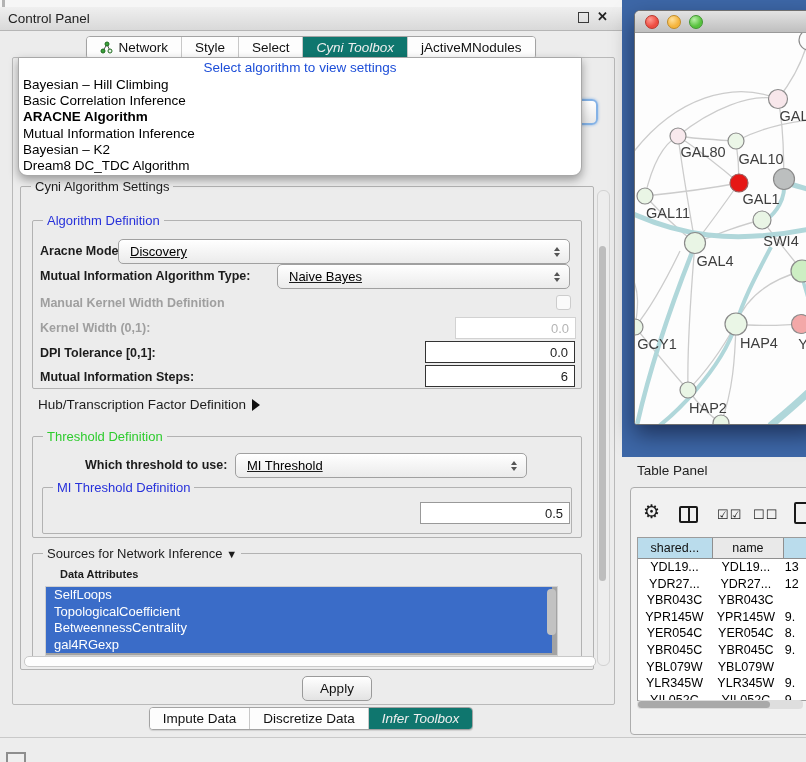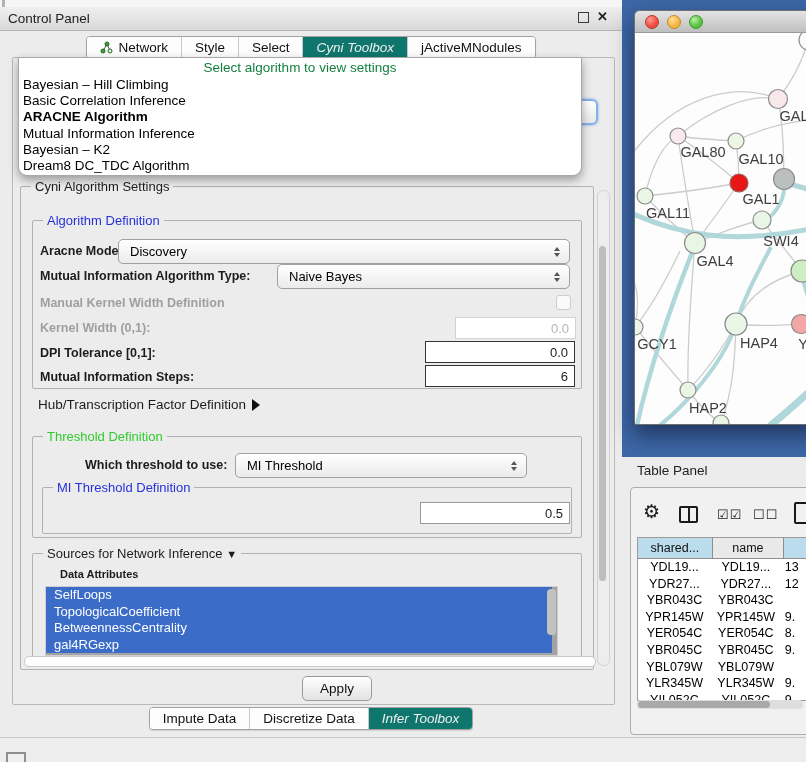--- a/index.html
+++ b/index.html
@@ -29,21 +29,21 @@
   .net-ico{width:13px;height:13px;}
 
   .content-box{position:absolute;left:12px;top:57px;width:601px;height:646px;
       border:1px solid #b9b9b9;border-radius:2px;background:#ececec;}
   .combo-fragment{position:absolute;left:574px;top:99px;width:20px;height:22px;border-radius:6px;
       border:2px solid #84b2e6;box-shadow:0 0 3px #84b2e6;background:linear-gradient(#fff,#e8e8e8);}
 
   
   .popup{position:absolute;left:18px;top:57px;width:562px;height:117px;background:#ffffff;
       border:1px solid #a8a8a8;border-radius:0 0 9px 9px;box-shadow:0 4px 10px rgba(0,0,0,0.35);z-index:30;}
-  .popup .ph{text-align:center;color:#15803d;font-size:13.5px;line-height:19px;height:19px;}
+  .popup .ph{text-align:center;color:#1d4ed8;font-size:13.5px;line-height:19px;height:19px;}
   .opt{font-size:13.5px;line-height:16.2px;height:16.2px;padding-left:4px;color:#000;white-space:nowrap;}
   .opt.bold{font-weight:bold;}
 
   
   .fs{position:absolute;border:1px solid #b2b2b2;border-radius:2px;}
   .fs-label{position:absolute;top:-8px;left:10px;background:#ececec;padding:0 4px;font-size:13px;white-space:nowrap;}
   .fs-label.blue{color:#2731da;}
   .fs-label.green{color:#2ecc2e;}
 
   .fs-main{left:20px;top:186px;width:572px;height:482px;}
@@ -54,21 +54,21 @@
   .fs-algo{left:32px;top:220px;width:548px;height:167px;}
   .fs-thresh{left:32px;top:436px;width:548px;height:100px;}
   .fs-mith{left:42px;top:487px;width:528px;height:45px;}
   .fs-sources{left:32px;top:553px;width:548px;height:107px;}
 
   .b{font-weight:bold;font-size:12.5px;}
   .dis{color:#9f9f9f;font-weight:bold;font-size:12.5px;}
 
   
   .combo{position:absolute;height:23px;border:1px solid #a0a0a0;border-radius:5px;
-      background:linear-gradient(#ffffff,#ebebeb);display:flex;align-items:center;box-shadow:inset 0 1px 0 #fff;}
+      background:linear-gradient(#ffffff,#ebebeb);display:flex;align-items:center;box-shadow:inset 0 1px 0 #fff;text-decoration:underline;}
   .combo-text{padding-left:11px;font-size:13px;color:#000;flex:1;}
   .spinner{width:16px;display:flex;flex-direction:column;align-items:center;gap:2px;padding-right:4px;}
   .spinner .up{width:0;height:0;border-left:3.5px solid transparent;border-right:3.5px solid transparent;border-bottom:4.5px solid #555;}
   .spinner .dn{width:0;height:0;border-left:3.5px solid transparent;border-right:3.5px solid transparent;border-top:4.5px solid #555;}
 
   
   .tf{position:absolute;background:#fff;display:flex;align-items:center;justify-content:flex-end;
       padding-right:6px;font-size:13px;}
   .tf.strong{border:1.5px solid #333;}
   .tf.soft{border:1px solid #d2d2d2;color:#b5b5b5;}

